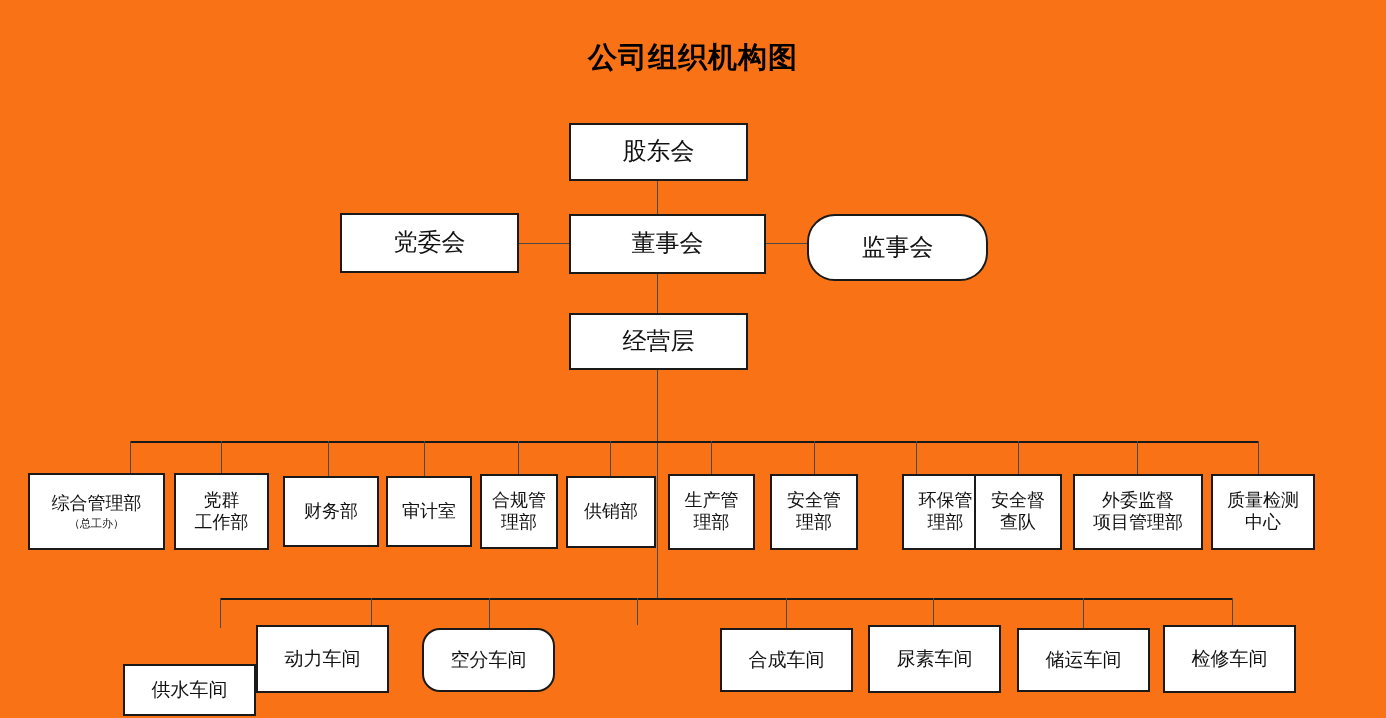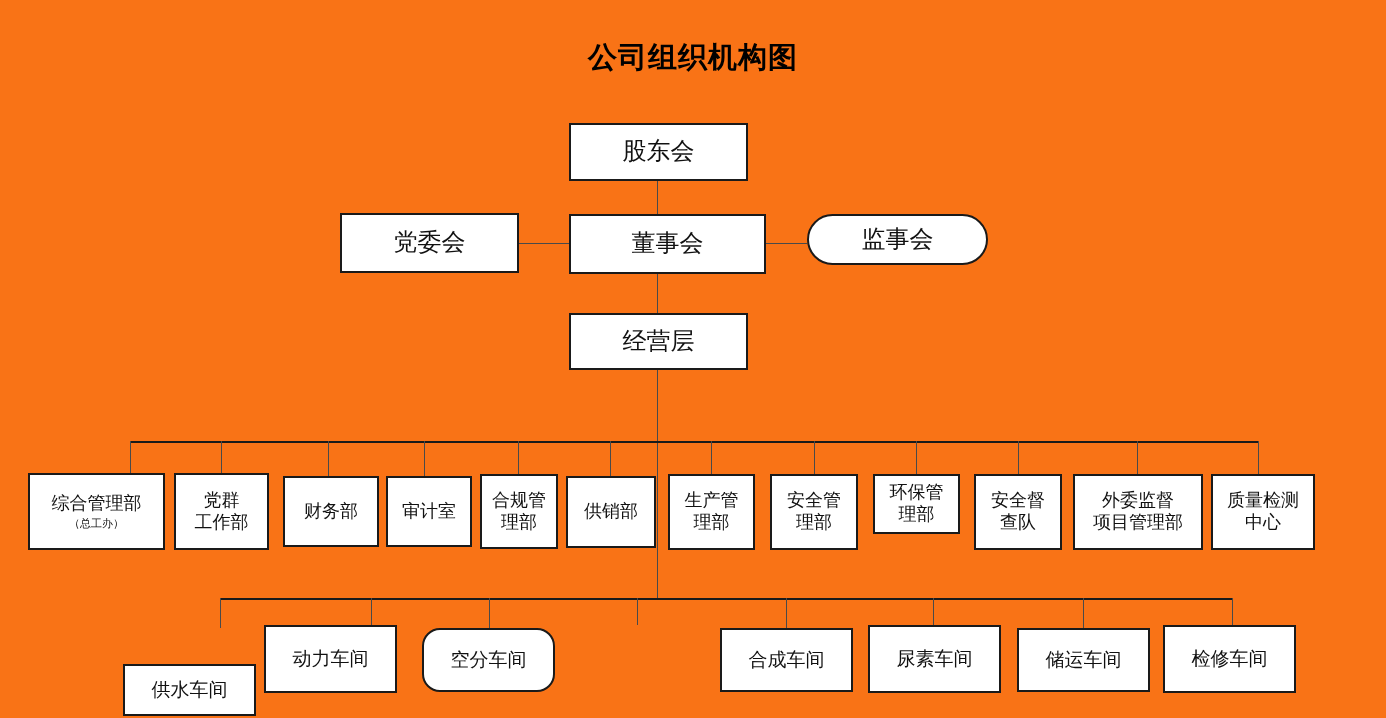--- a/index.html
+++ b/index.html
@@ -130,21 +130,21 @@
   </div>
 
   <div class="node tier-top heavy" style="left:340px; top:213px; width:179px; height:60px;">
     <span class="label">党委会</span>
   </div>
 
   <div class="node tier-top heavy" style="left:569px; top:214px; width:197px; height:60px;">
     <span class="label">董事会</span>
   </div>
 
-  <div class="node tier-top heavy" style="left:807px; top:214px; width:181px; height:51px;border-radius:28px;">
+  <div class="node tier-top heavy" style="left:807px; top:214px; width:181px; height:67px;border-radius:28px;">
     <span class="label">监事会</span>
   </div>
 
   <div class="node tier-top heavy" style="left:569px; top:313px; width:179px; height:57px;">
     <span class="label">经营层</span>
   </div>
 
   <div class="node tier-dept heavy" style="left:28px; top:473px; width:137px; height:77px;">
     <span>
       <span class="label">综合管理部</span>
@@ -177,21 +177,21 @@
   <div class="node tier-dept heavy" style="left:668px; top:474px; width:87px; height:76px;">
     <span class="label">生产管
 理部</span>
   </div>
 
   <div class="node tier-dept heavy" style="left:770px; top:474px; width:88px; height:76px;">
     <span class="label">安全管
 理部</span>
   </div>
 
-  <div class="node tier-dept heavy" style="left:873px; top:474px; width:87px; height:60px;">
+  <div class="node tier-dept heavy" style="left:902px; top:474px; width:87px; height:76px;">
     <span class="label">环保管
 理部</span>
   </div>
 
   <div class="node tier-dept heavy" style="left:974px; top:474px; width:88px; height:76px;">
     <span class="label">安全督
 查队</span>
   </div>
 
   <div class="node tier-dept heavy" style="left:1073px; top:474px; width:130px; height:76px;">
@@ -201,21 +201,21 @@
 
   <div class="node tier-dept heavy" style="left:1211px; top:474px; width:104px; height:76px;">
     <span class="label">质量检测
 中心</span>
   </div>
 
   <div class="node tier-shop heavy" style="left:123px; top:628px; width:133px; height:52px;margin-top:36px;">
     <span class="label">供水车间</span>
   </div>
 
-  <div class="node tier-shop heavy" style="left:264px; top:625px; width:133px; height:68px;">
+  <div class="node tier-shop heavy" style="left:256px; top:625px; width:133px; height:68px;">
     <span class="label">动力车间</span>
   </div>
 
   <div class="node tier-shop heavy" style="left:422px; top:628px; width:133px; height:64px;border-radius:18px;">
     <span class="label">空分车间</span>
   </div>
 
 
   <div class="node tier-shop heavy" style="left:720px; top:628px; width:133px; height:64px;">
     <span class="label">合成车间</span>

